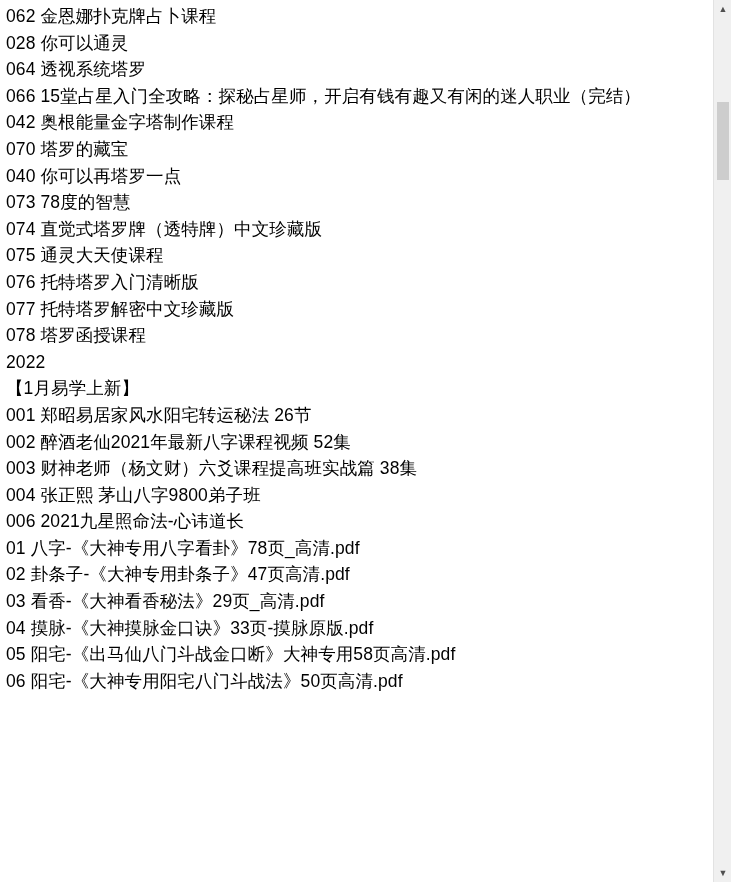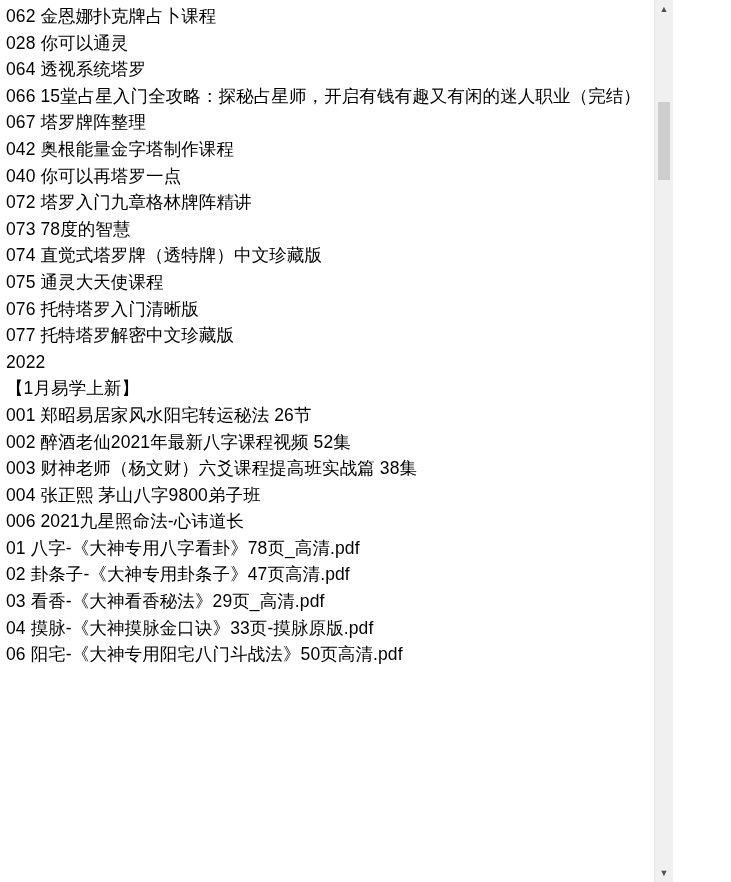--- a/index.html
+++ b/index.html
@@ -9,21 +9,21 @@
   }
   body {
     width: 731px;
     height: 882px;
     overflow: hidden;
     font-family: "Liberation Sans", sans-serif;
     color: #000000;
   }
   .page {
     position: relative;
-    width: 672px;
+    width: 731px;
     height: 882px;
     background: #ffffff;
     box-sizing: border-box;
   }
   .content {
     position: absolute;
     left: 0;
     top: 0;
     width: 713px;
     height: 882px;
@@ -83,40 +83,41 @@
 </head>
 <body>
 
 <div class="page">
 
   <div class="content">
     <div class="line">062 金恩娜扑克牌占卜课程</div>
     <div class="line">028 你可以通灵</div>
     <div class="line">064 透视系统塔罗</div>
     <div class="line">066 15堂占星入门全攻略：探秘占星师，开启有钱有趣又有闲的迷人职业（完结）</div>
-    <div class="line">067 塔罗牌阵整理</div>
     <div class="line">042 奥根能量金字塔制作课程</div>
+    <div class="line">070 塔罗的藏宝</div>
     <div class="line">040 你可以再塔罗一点</div>
-    <div class="line">072 塔罗入门九章格林牌阵精讲</div>
     <div class="line">073 78度的智慧</div>
     <div class="line">074 直觉式塔罗牌（透特牌）中文珍藏版</div>
     <div class="line">075 通灵大天使课程</div>
     <div class="line">076 托特塔罗入门清晰版</div>
     <div class="line">077 托特塔罗解密中文珍藏版</div>
+    <div class="line">078 塔罗函授课程</div>
     <div class="line">2022</div>
     <div class="line">【1月易学上新】</div>
     <div class="line">001 郑昭易居家风水阳宅转运秘法 26节</div>
     <div class="line">002 醉酒老仙2021年最新八字课程视频 52集</div>
     <div class="line">003 财神老师（杨文财）六爻课程提高班实战篇 38集</div>
     <div class="line">004 张正熙 茅山八字9800弟子班</div>
     <div class="line">006 2021九星照命法-心讳道长</div>
     <div class="line">01 八字-《大神专用八字看卦》78页_高清.pdf</div>
     <div class="line">02 卦条子-《大神专用卦条子》47页高清.pdf</div>
     <div class="line">03 看香-《大神看香秘法》29页_高清.pdf</div>
     <div class="line">04 摸脉-《大神摸脉金口诀》33页-摸脉原版.pdf</div>
+    <div class="line">05 阳宅-《出马仙八门斗战金口断》大神专用58页高清.pdf</div>
     <div class="line">06 阳宅-《大神专用阳宅八门斗战法》50页高清.pdf</div>
   </div>
 
   <div class="scrollbar">
     <div class="sb-arrow up">▲</div>
     <div class="sb-track">
       <div class="sb-thumb" style="top:84px;height:78px;"></div>
     </div>
     <div class="sb-arrow down">▼</div>
   </div>

